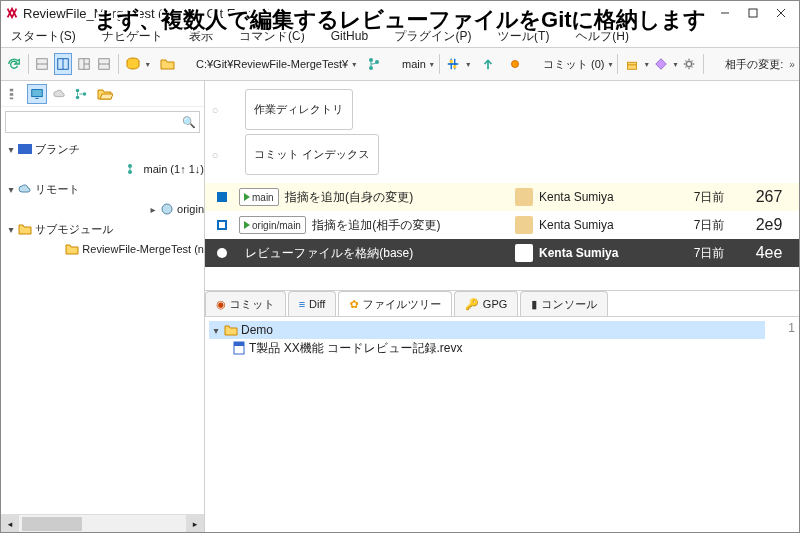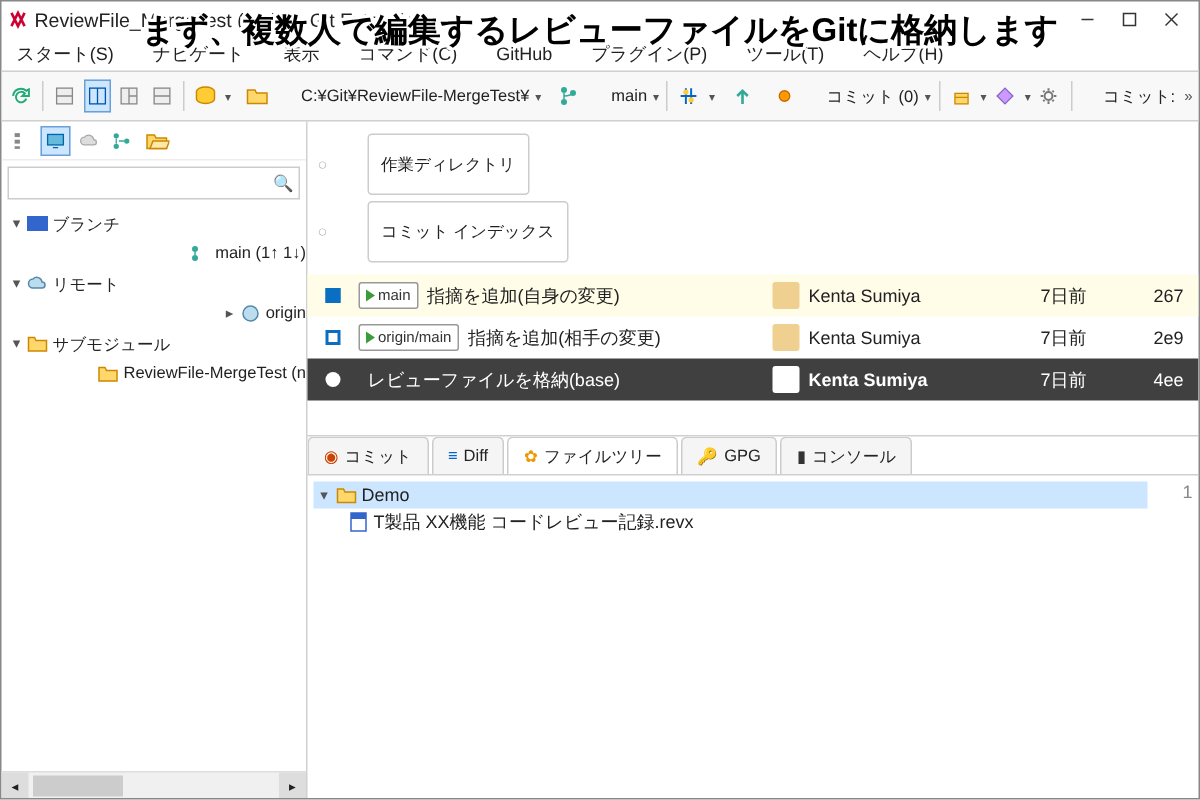--- a/index.html
+++ b/index.html
@@ -52,21 +52,21 @@
 .graph-col { width: 34px; display:flex; align-items:center; justify-content:center; position:relative; }
 .graph-col .sq { width: 10px; height: 10px; border: 2px solid #0a6fc2; }
 .graph-col .sq.fill { background:#0a6fc2; }
 .refs { display: flex; gap: 2px; margin-right: 6px; }
 .refs .badge { border: 1px solid #999; background: #fff; border-radius: 2px; padding: 0 4px; font-size: 10px; color: #333; display:flex; align-items:center; gap:2px; height:18px; }
 .refs .badge.green::before { content:''; width:0; height:0; border-top:4px solid transparent; border-bottom:4px solid transparent; border-left:6px solid #3a9c3a; }
 .msg { flex: 1; font-size: 12px; }
 .avatar { width: 18px; height: 18px; background: #f0d090; margin: 0 6px; border-radius:2px; }
 .author { width: 130px; font-size: 12px; }
 .when { width: 80px; font-size: 12px; text-align:center; }
-.hash { width: 50px; font-size: 12px; text-align:right; padding-right: 10px; }
+.hash { width: 50px; font-size: 16px; text-align:center; padding-right: 10px; }
 
 .detail-tabs { height: 26px; display:flex; border-bottom: 1px solid #d0d0d0; }
 .detail-tabs .tab { padding: 4px 10px; border: 1px solid #ccc; border-bottom: none; margin-right: 2px; display:flex; align-items:center; gap:4px; font-size: 11px; background:#f5f5f5; border-top-left-radius: 4px; border-top-right-radius: 4px;}
 .detail-tabs .tab.act { background:#fff; }
 .detail-body { flex:1; display:flex; }
 .filetree { flex:1; padding: 4px; font-size: 12px; }
 .filetree .row { display:flex; align-items:center; height:18px; }
 .filetree .row .exp { width: 14px; font-size:10px; color:#555; text-align:center; }
 .filetree .row .fic { width:16px; height:14px; display:inline-flex; align-items:center; justify-content:center; margin-right:2px; }
 .filetree .row.sel { background:#cde6ff; }
@@ -213,21 +213,21 @@
       </svg>
     </div>
   <span class="dd">▾</span>
   <div class="tbi">
       <svg width="14" height="14" viewBox="0 0 16 16">
         <circle cx="8" cy="8" r="3" fill="none" stroke="#777" stroke-width="1.5"></circle>
         <path d="M8 2v2M8 12v2M2 8h2M12 8h2M4 4l1 1M11 11l1 1M4 12l1-1M11 5l1-1" stroke="#777" stroke-width="1.5"></path>
       </svg>
     </div>
   <div class="sep"></div>
-  <span class="tbtext">コミット:</span>
+  <span class="tbtext">相手の変更:</span>
   <div style="flex:1"></div>
   <span style="font-size:10px;color:#555;">»</span>
 </div>
 
 <div class="content">
   <div class="left">
     <div class="left-tb">
       <div class="tbi">
           <svg width="14" height="14" viewBox="0 0 16 16">
             <rect x="2" y="2" width="4" height="3" fill="#888"></rect>

